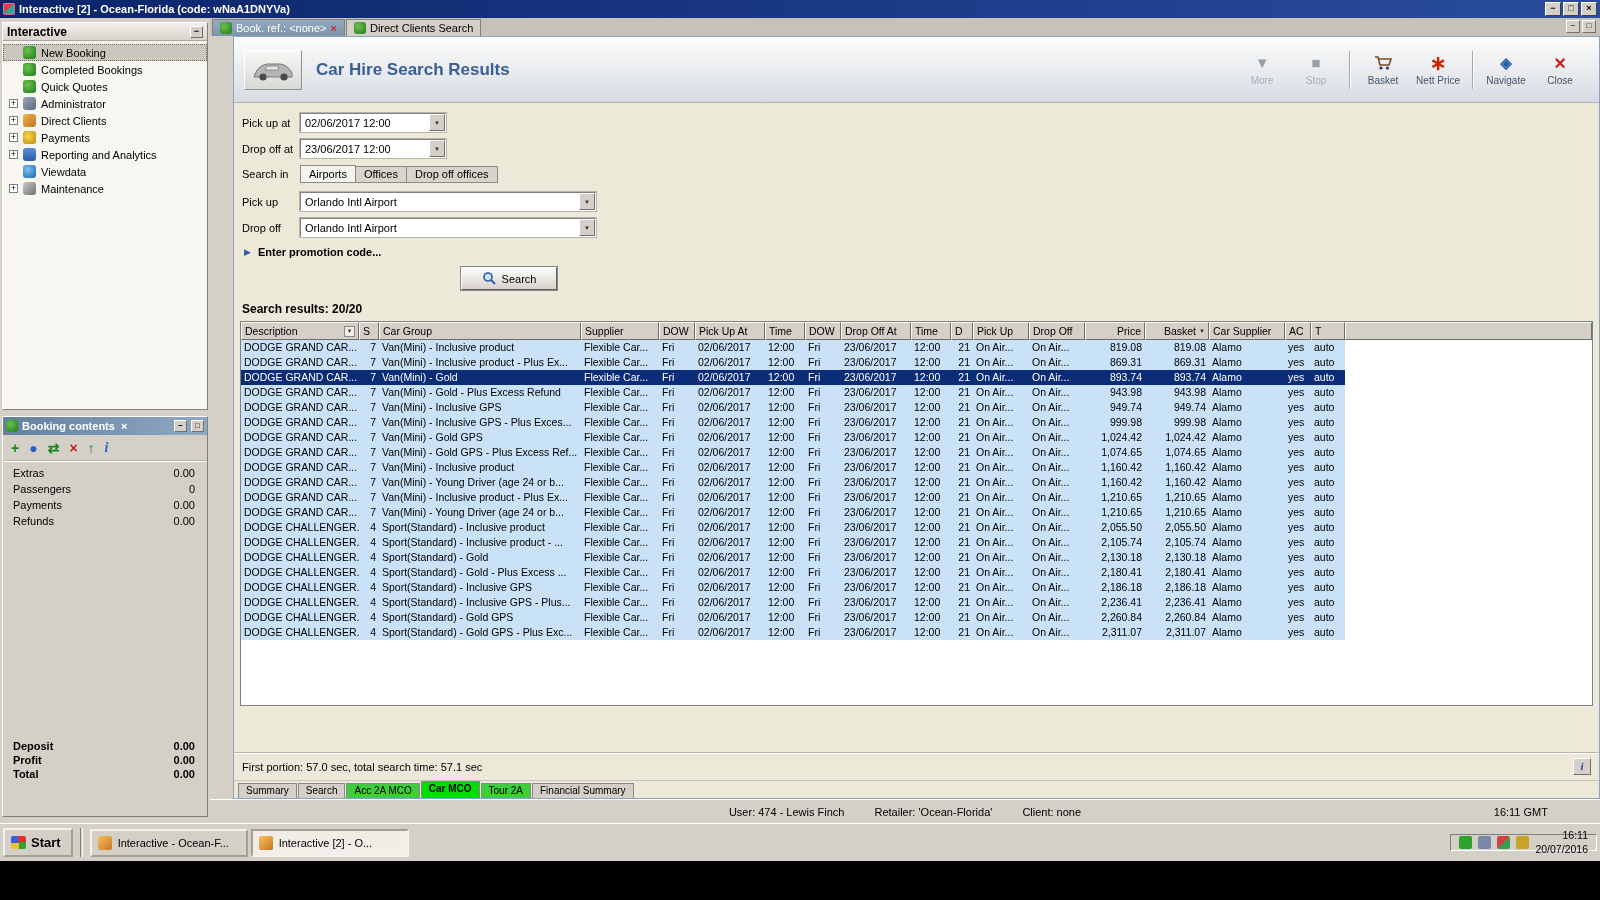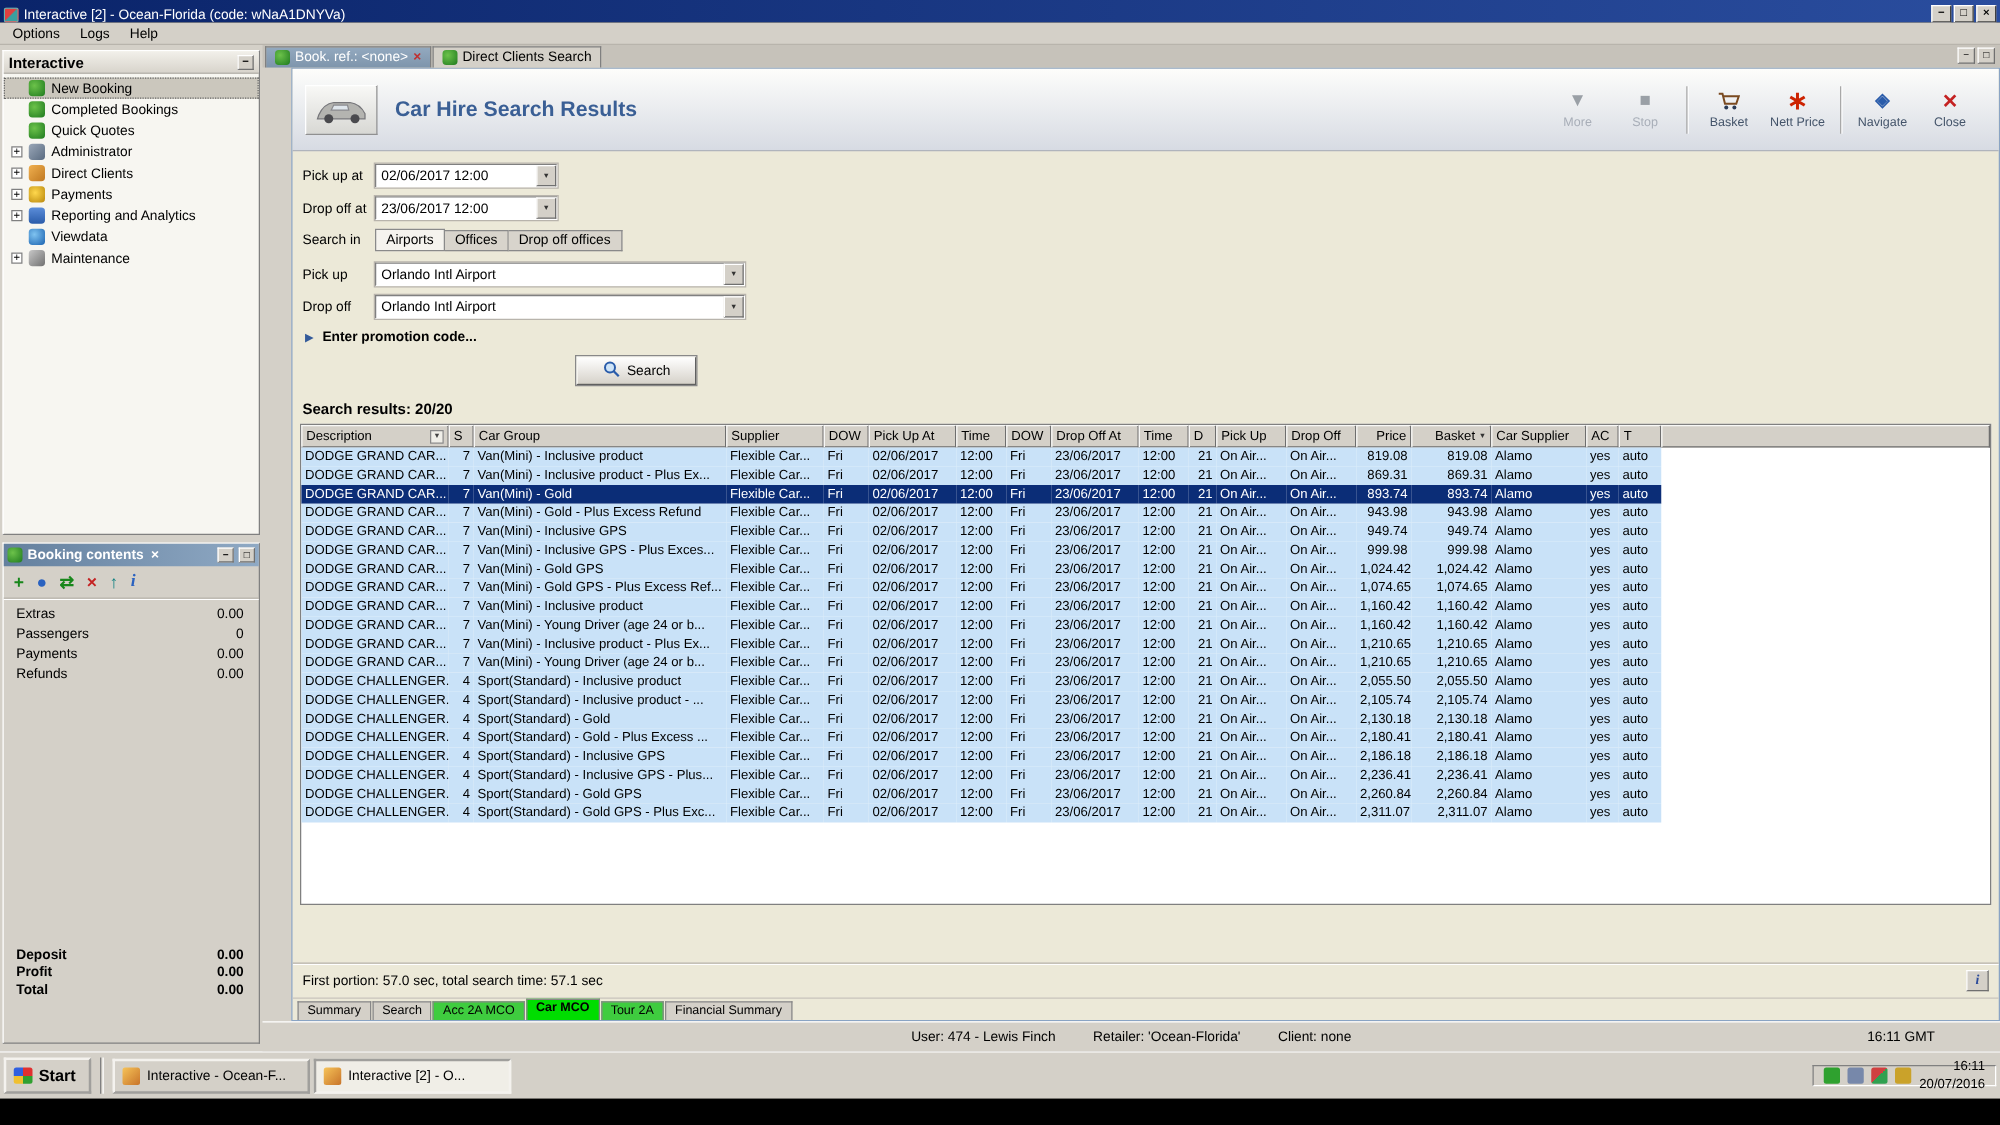--- a/index.html
+++ b/index.html
@@ -1,21 +1,21 @@
 <!DOCTYPE html>
 <html><head>
 <meta charset="utf-8">
 <style>
   * { margin:0; padding:0; box-sizing:border-box; }
   html,body { background:#000; }
   body { font-family:"Liberation Sans", sans-serif; font-size:11px; color:#000; }
   .screen { position:relative; width:1600px; height:900px; background:#000; display:flex; flex-direction:column; overflow:hidden; }
 
   
-  .titlebar { height:18px; background:linear-gradient(to right,#0a246a,#2a4d9e); color:#fff; display:flex; align-items:flex-end; padding:0 3px; font-weight:normal; font-size:11px; flex:0 0 auto; }
+  .titlebar { height:18px; background:linear-gradient(to right,#0a246a,#2a4d9e); color:#fff; display:flex; align-items:center; padding:0 3px; font-weight:bold; font-size:11px; flex:0 0 auto; }
   .app-chip { width:12px; height:12px; margin-right:4px; border-radius:2px; background:linear-gradient(135deg,#e04040 50%,#3aa0a0 50%); border:1px solid #fff3; }
   .title-text { flex:1; white-space:nowrap; overflow:hidden; }
   .winbtn { width:16px; height:14px; margin-left:2px; background:#d4d0c8; border:1px solid; border-color:#fff #404040 #404040 #fff; color:#000; font-size:9px; line-height:11px; text-align:center; font-weight:bold; }
   .icon-min::before { content:"−"; }
   .icon-max::before { content:"□"; }
   .icon-x::before { content:"×"; }
   .icon-down::before { content:"▼"; }
   .icon-right::before { content:"▶"; }
 
   .menubar { height:18px; background:#d4d0c8; border-bottom:1px solid #b8b4ac; display:flex; align-items:center; padding-left:2px; flex:0 0 auto; }
@@ -108,21 +108,21 @@
   .hcell.hfill { flex:1 1 auto; }
   .hfilter { margin-left:auto; width:11px; height:11px; border:1px solid #888; background:#efeee8; font-size:6px; display:flex; align-items:center; justify-content:center; color:#444; }
   .hsort { font-size:6px; margin-left:3px; color:#333; }
   .hcell.c13, .hcell.c14 { justify-content:flex-end; }
   .trow { display:flex; height:15px; }
   .tcell { background:#c9e2f8; font-size:10.5px; line-height:15px; padding:0 3px; white-space:nowrap; overflow:hidden; flex:0 0 auto; }
   .trow.selected .tcell { background:#0b2d77; color:#fff; }
   .num { text-align:right; }
   .c0{width:118px}.c1{width:20px}.c2{width:202px}.c3{width:78px}.c4{width:36px}.c5{width:70px}
   .c6{width:40px}.c7{width:36px}.c8{width:70px}.c9{width:40px}.c10{width:22px}.c11{width:56px}
-  .c12{width:56px}.c13{width:44px}.c14{width:64px}.c15{width:76px}.c16{width:26px}.c17{width:34px}
+  .c12{width:56px}.c13{width:60px}.c14{width:64px}.c15{width:76px}.c16{width:26px}.c17{width:34px}
 
   .flex-spacer { flex:1 1 auto; }
   .timing-row { flex:0 0 auto; display:flex; align-items:center; padding:5px 8px; border-top:1px solid #b8b4ac; box-shadow:inset 0 1px 0 #fff; }
   .info-btn { margin-left:auto; width:18px; height:17px; background:#d4d0c8; border:1px solid; border-color:#fff #707070 #707070 #fff; color:#2a4a9a; font-family:"Liberation Serif",serif; font-style:italic; font-weight:bold; text-align:center; line-height:15px; }
   .bottom-tabs { flex:0 0 auto; height:18px; display:flex; align-items:flex-end; padding-left:4px; border-top:1px solid #c8c4bc; }
   .btab { font-size:10px; padding:0 7px; height:15px; line-height:14px; background:#d4d0c8; border:1px solid #888; border-bottom:none; margin-right:1px; white-space:nowrap; }
   .btab.green { background:#3fcc3f; }
   .btab.active { background:#00dd00; height:17px; font-weight:bold; }
 
   .app-statusbar { height:24px; background:#d4d0c8; border-top:1px solid #fff; display:flex; align-items:center; position:relative; flex:0 0 auto; }
@@ -150,25 +150,20 @@
 <div class="screen">
 
   <div class="titlebar">
     <span class="app-chip"></span>
     <span class="title-text">Interactive [2] - Ocean-Florida (code: wNaA1DNYVa)</span>
     <span class="winbtn icon-min"></span>
     <span class="winbtn icon-max"></span>
     <span class="winbtn icon-x"></span>
   </div>
 
-  <div class="menubar">
-      <span class="menu-item">Options</span>
-      <span class="menu-item">Logs</span>
-      <span class="menu-item">Help</span>
-    </div>
 
   <div class="workspace">
 
     <div class="leftcol">
       <div class="panel interactive-panel">
         <div class="panel-head">
           <span>Interactive</span>
           <span class="panel-min icon-min"></span>
         </div>
         <div class="tree">

